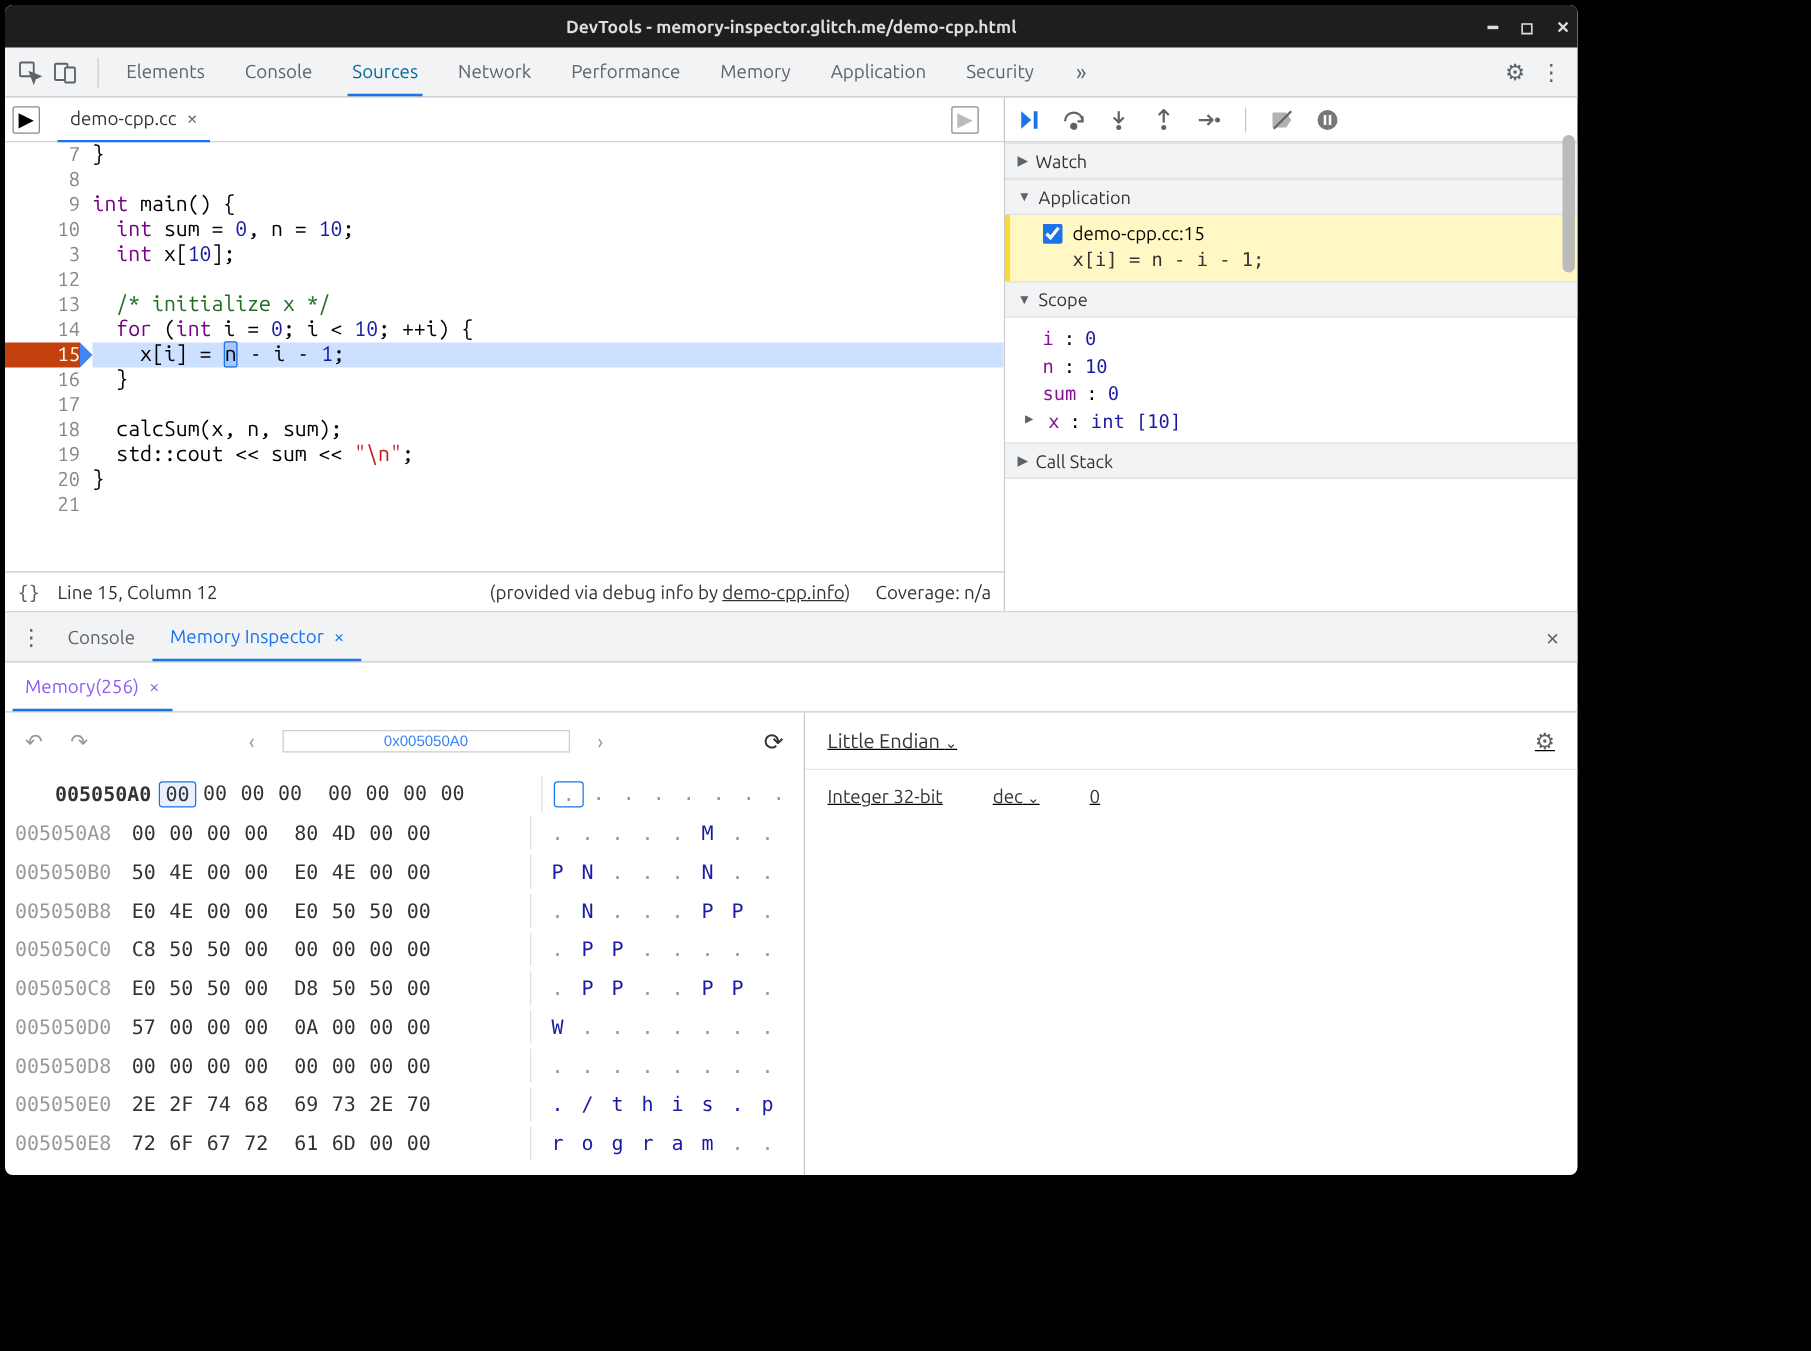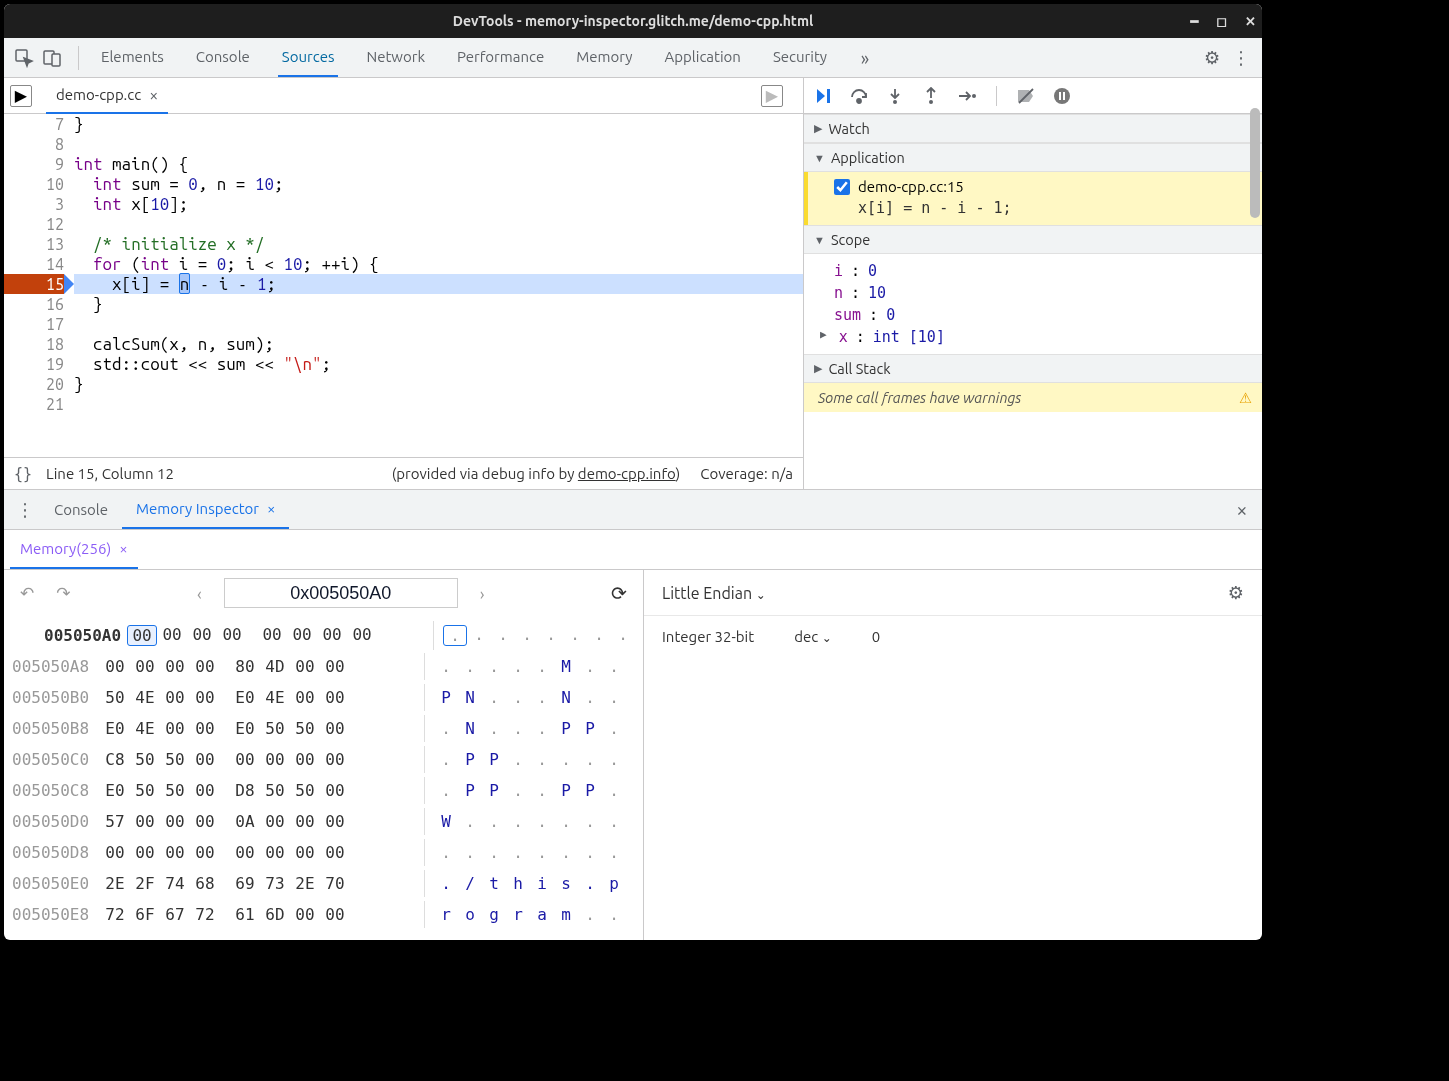--- a/index.html
+++ b/index.html
@@ -127,36 +127,36 @@
 .drawer-tabs .dtab.active { color:#1a73e8; border-bottom:2px solid #1a73e8; }
 .drawer-tabs .spacer{flex:1;}
 .drawer-subtabs {
   height:40px; border-bottom:1px solid #cac9ca; display:flex; align-items:center; padding:0 6px;
 }
 .drawer-subtabs .stab { padding:10px 10px; color:#8b5cf6; font-size:15px; border-bottom:2px solid #1a73e8; display:flex; align-items:center; gap:8px; cursor:pointer;}
 .mem-container { display:flex; height:370px; }
 .mem-left { width:640px; border-right:1px solid #cac9ca; display:flex; flex-direction:column;}
 .mem-nav { height:46px; display:flex; align-items:center; padding:0 10px; gap:10px;}
 .mem-nav .nav-btn { color:#999; font-size:17px; cursor:pointer; padding:4px 6px;}
-.addr-input { flex:0 0 230px; height:30px; border:1px solid #ccc; text-align:center; font-size:18px; color:#0f172a; margin:0 6px;}
+.addr-input { flex:0 0 230px; height:18px; border:1px solid #ccc; text-align:center; font-size:12px; color:#3b82f6; margin:0 6px;}
 .mem-nav .spacer{flex:1;}
 .hex-area { flex:1; overflow:hidden; font-family:monospace; font-size:16px; padding:4px 8px;}
 .hex-row { display:flex; align-items:center; height:31px;}
 .hex-addr { width:88px; color:#999; }
 .hex-addr.bold { color:#333; font-weight:600;margin-left:32px;}
 .hex-bytes { display:flex; gap:0; width:320px;}
 .hex-b { width:30px; text-align:center; color:#333;}
 .hex-gap { width:10px; display:inline-block;}
 .hex-b.sel { border:1px solid #1a73e8; border-radius:3px; background:#e8f0fe;}
 .asc { display:flex; gap:0; margin-left:14px; position:relative;}
 .asc::before { content:""; position:absolute; left:-10px; top:-4px; bottom:-4px; width:1px; background:#ddd; }
 .asc .c { width:24px; text-align:center; color:#999; }
 .asc .c.ch { color:#1a1aa6; }
 .asc .c.sel { border:1px solid #1a73e8; border-radius:3px;}
-.mem-right { flex:1; display:flex; flex-direction:column; }
+.mem-right { flex:1; display:flex; flex-direction:column;text-decoration:underline; }
 .endian-bar { height:46px; display:flex; align-items:center; padding:0 18px; border-bottom:1px solid #e8e8e8;}
 .endian-bar .end-txt { font-size:16px; color:#333; margin-right:6px;}
 .endian-bar .spacer{flex:1;}
 .int-row { display:flex; align-items:center; gap:40px; padding:12px 18px; font-size:15px; color:#333;}
 .gear { font-size:18px; color:#5f6368; cursor:pointer;}
 </style>
 </head>
 <body>
 
 <div class="window">
@@ -313,24 +313,20 @@
             <div class="row"><span class="var-name">i</span>: <span class="var-val">0</span></div>
             <div class="row"><span class="var-name">n</span>: <span class="var-val">10</span></div>
             <div class="row"><span class="var-name">sum</span>: <span class="var-val">0</span></div>
             <div class="row"><span class="tri" style="margin-left:-14px;margin-right:4px">▶</span><span class="var-name">x</span>: <span class="var-val">int [10]</span></div>
           </div>
       </div>
       <div class="section-header">
           <span class="tri">▶</span>
           <span>Call Stack</span>
         </div>
-      <div class="warning-bar">
-        <span>Some call frames have warnings</span>
-        <span class="warn-ico">⚠</span>
-      </div>
 
       <div class="scrollbar-sim">
           <div class="thumb" style="top:30px;height:110px"></div>
         </div>
     </div>
   </div>
 
   <div class="drawer">
     <div class="drawer-tabs">
       <div class="dots">⋮</div>

